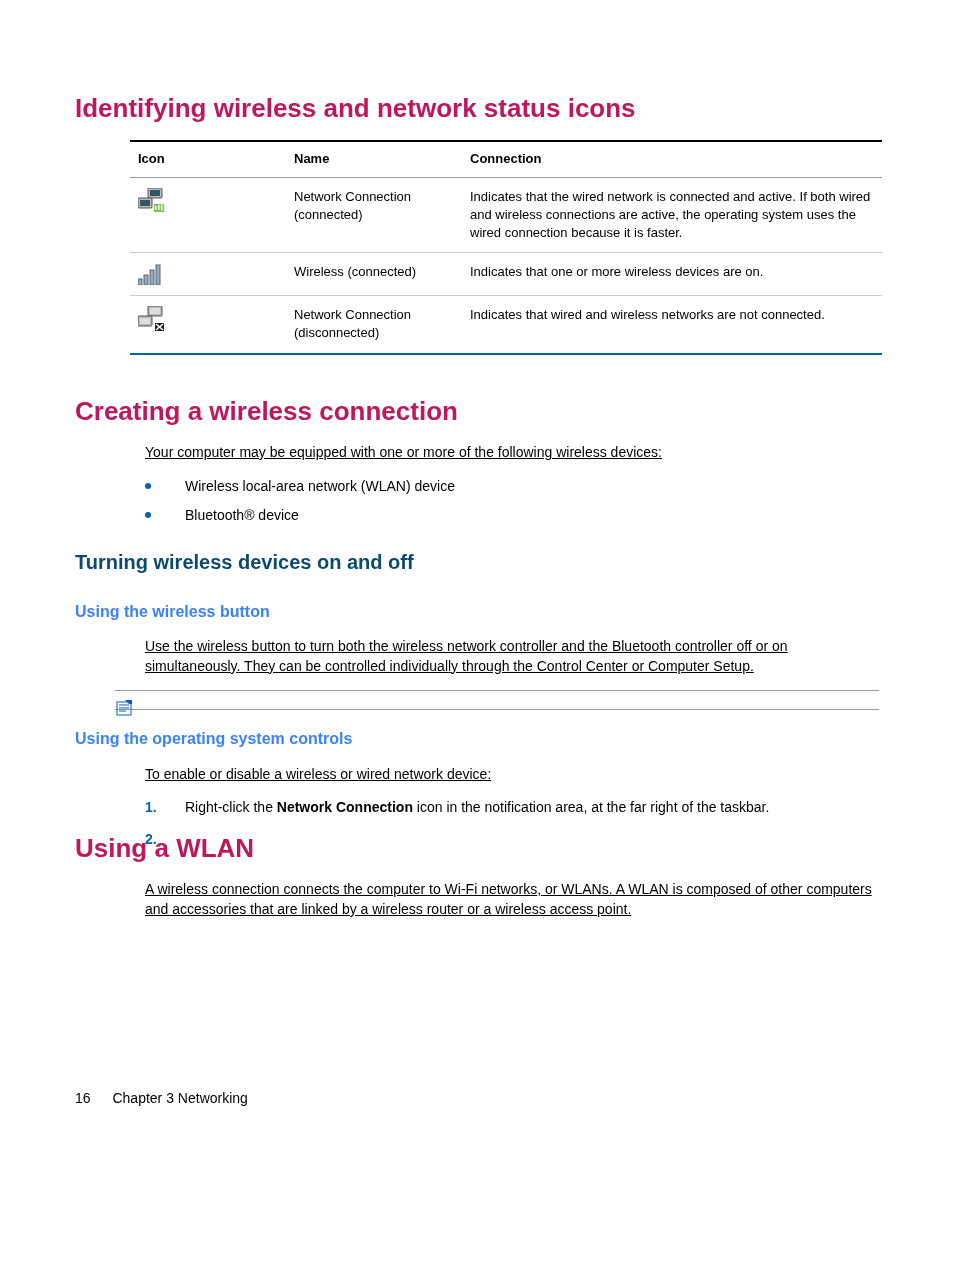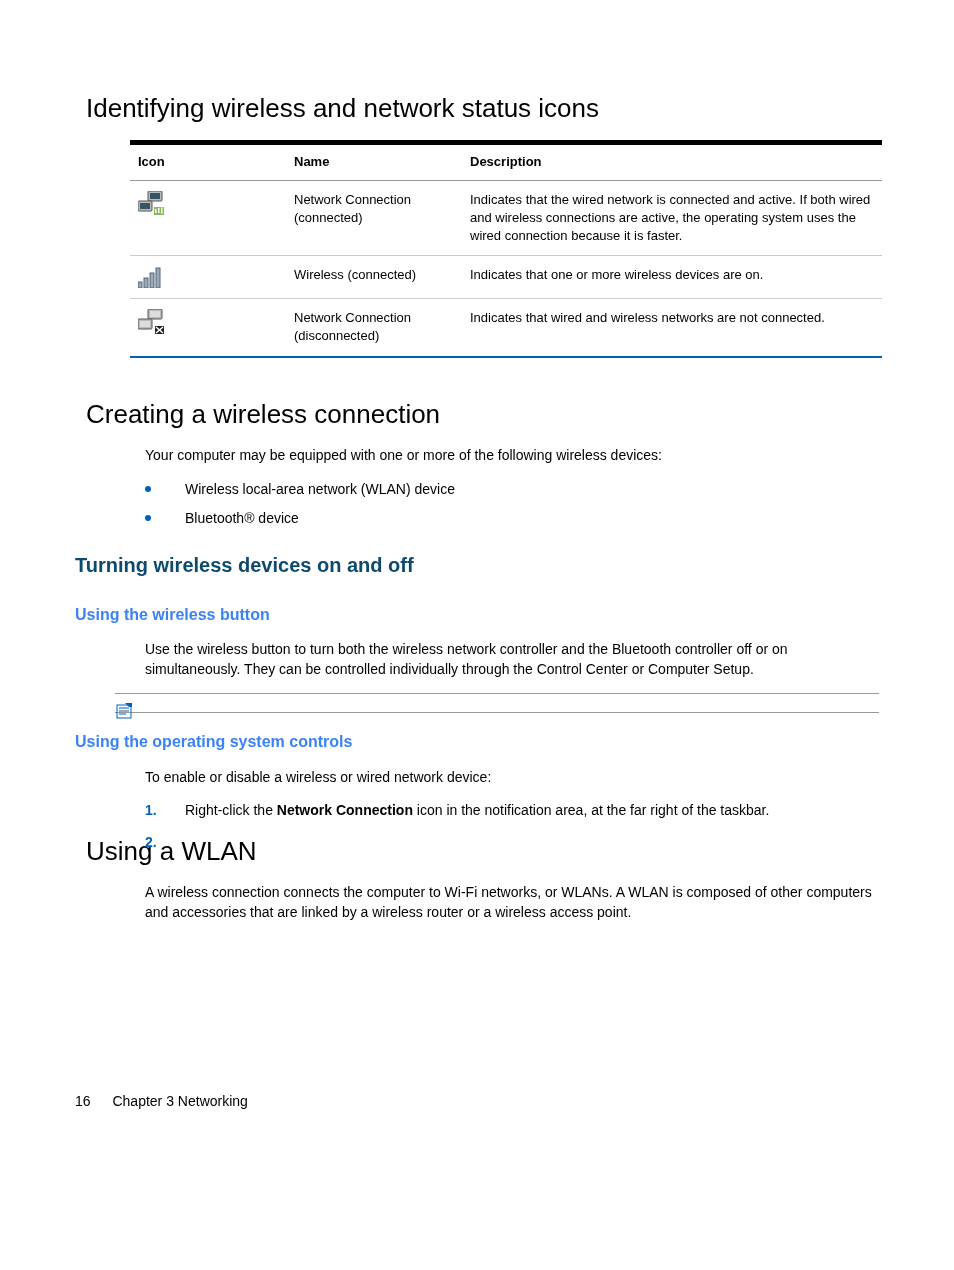--- a/index.html
+++ b/index.html
@@ -6,60 +6,60 @@
     font-family: Arial, Helvetica, sans-serif;
     font-size: 14px;
     color: #000;
     margin: 0;
     padding: 90px 75px 50px 75px;
     width: 954px;
     box-sizing: border-box;
     line-height: 1.4;
   }
   h1 {
-    color: #000000;
+    color: #be185d;
     font-size: 26px;
-    font-weight: normal;
-    margin: 0 0 14px 11px;
+    font-weight: bold;
+    margin: 0 0 14px 0;
   }
   h2 {
     color: #0c4a6e;
     font-size: 20px;
     font-weight: bold;
     margin: 22px 0 25px 0;
   }
   h3 {
     color: #3b82f6;
     font-size: 16px;
     font-weight: bold;
     margin: 18px 0 10px 0;
   }
   .icon-table {
     width: 752px;
     margin-left: 55px;
     border-collapse: collapse;
-    border-top: 5px solid #000000;
+    border-top: 2px solid #000000;
     border-bottom: 2px solid #0061b5;
     font-size: 13px;
   }
   .icon-table th {
     text-align: left;
     font-weight: bold;
     padding: 8px 8px;
     border-bottom: 1px solid #999;
   }
   .icon-table td {
     padding: 10px 8px;
     vertical-align: top;
     border-top: 1px solid #ccc;
   }
   .icon-table tbody tr:first-child td { border-top: none; }
   .col-icon { width: 140px; }
   .col-name { width: 160px; }
-  .indent1 { margin-left: 70px; }
+  .indent1 { margin-left: 70px; text-decoration: underline; }
   ul.bullets {
     list-style: none;
     padding: 0;
     margin: 6px 0 10px 70px;
   }
   ul.bullets li {
     position: relative;
     padding-left: 40px;
     margin: 10px 0;
   }
@@ -149,21 +149,21 @@
 </head>
 <body>
 
 <h1>Identifying wireless and network status icons</h1>
 
 <table class="icon-table">
   <thead>
     <tr>
       <th class="col-icon">Icon</th>
       <th class="col-name">Name</th>
-      <th>Description</th>
+      <th>Connection</th>
     </tr>
   </thead>
   <tbody>
     <tr>
       <td class="icon-cell">
         <svg width="28" height="26">
           <rect x="10" y="0" width="14" height="10" rx="1" fill="#bbb" stroke="#555"></rect>
           <rect x="12" y="2" width="10" height="6" fill="#356"></rect>
           <rect x="0" y="10" width="14" height="10" rx="1" fill="#bbb" stroke="#555"></rect>
           <rect x="2" y="12" width="10" height="6" fill="#356"></rect>

